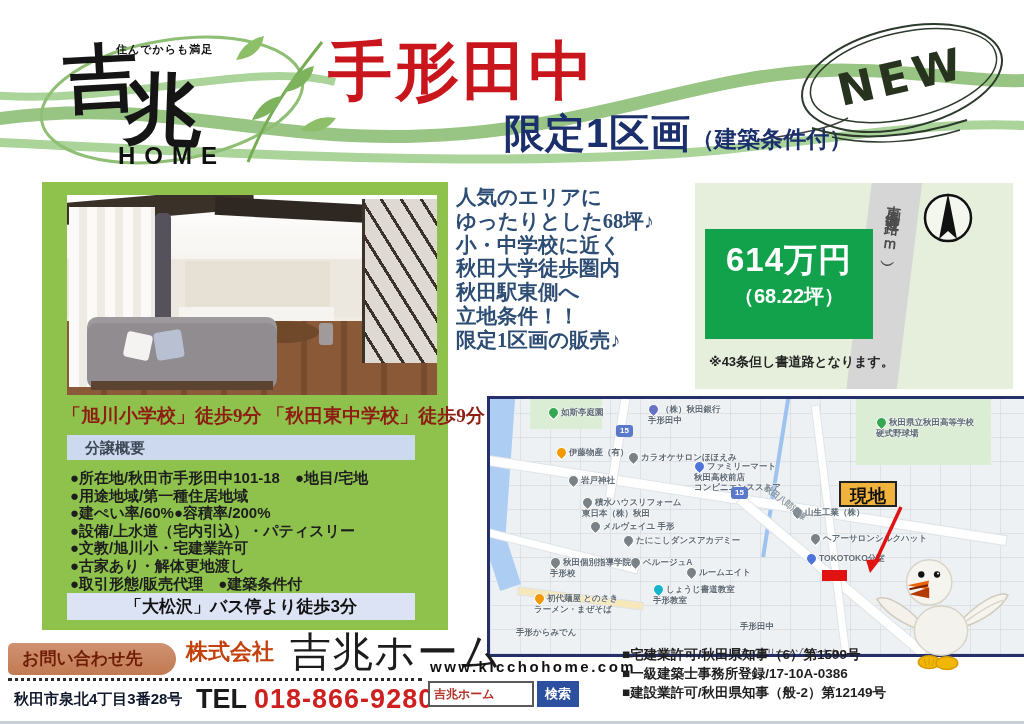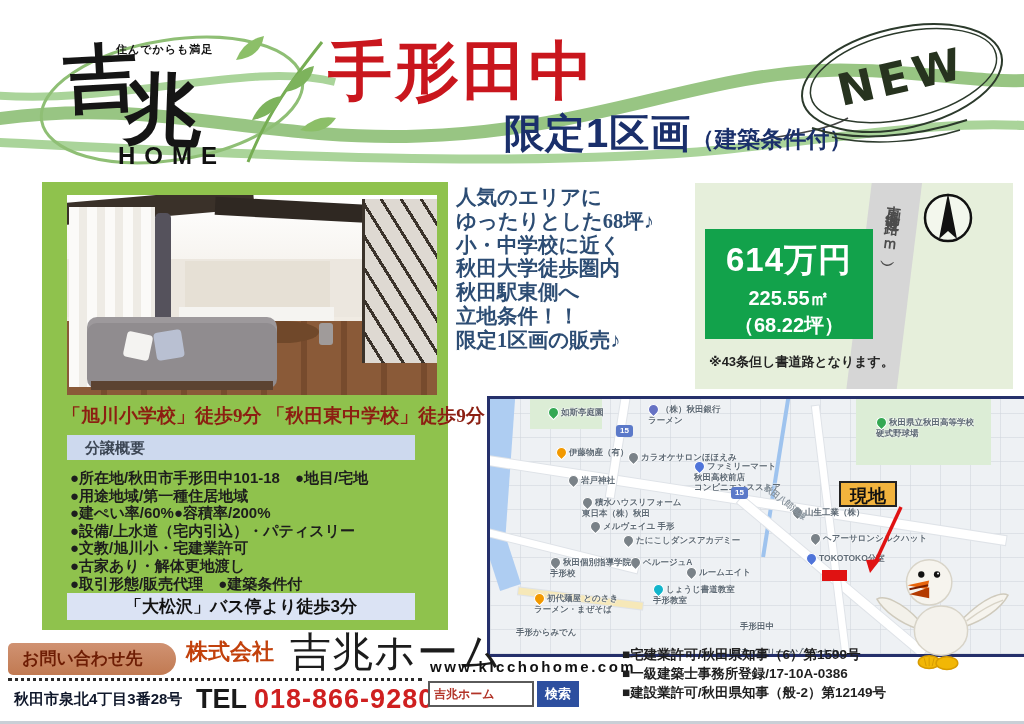--- a/index.html
+++ b/index.html
@@ -195,21 +195,20 @@
       <div class="lead-line">立地条件！！</div>
       <div class="lead-line">限定1区画の販売♪</div>
     </div>
 
   <div class="abs price-panel">
     <div class="road-band">
       <div class="road-text">東側道路（4ｍ）</div>
     </div>
     <div class="price-box">
       <div class="price-amount">614万円</div>
-      <div class="price-sqm">225.55㎡</div>
       <div class="price-tsubo">（68.22坪）</div>
     </div>
     <div class="price-note">※43条但し書道路となります。</div>
     <svg class="compass" viewBox="0 0 54 54">
       <circle cx="27" cy="27" r="23" stroke="#111" stroke-width="2.5" fill="rgba(255,255,255,0.5)"></circle>
       <polygon points="27,2 18,48 27,40 36,48" fill="#111"></polygon>
     </svg>
   </div>
 
   <div class="abs map">
@@ -222,21 +221,21 @@
       <div class="road" style="left:-8px;top:56px;width:530px;height:9px;transform:rotate(8.8deg);transform-origin:left center;"></div>
       <div class="road" style="left:250px;top:96px;width:240px;height:9px;transform:rotate(40deg);transform-origin:left center;"></div>
       <div class="road" style="left:124px;top:-6px;width:8px;height:105px;transform:rotate(9deg);"></div>
       <div class="road" style="left:338px;top:6px;width:7px;height:265px;transform:rotate(-7deg);"></div>
       <div class="road" style="left:-10px;top:148px;width:160px;height:7px;transform:rotate(14deg);"></div>
       <div class="road yellow" style="left:28px;top:196px;width:125px;height:7px;transform:rotate(7deg);"></div>
       <div>
 
       <div class="map-label" style="left: 58px; top: 8px;"><span class="pin" style="background: rgb(52, 168, 83);"></span><span>如斯亭庭園</span></div>
           <div class="map-label" style="left: 158px; top: 5px;"><span class="pin" style="background: rgb(102, 114, 196);"></span><span>（株）秋田銀行
-ラーメン</span></div>
+手形田中</span></div>
           <div class="map-label" style="left: 66px; top: 48px;"><span class="pin" style="background: rgb(242, 153, 0);"></span><span>伊藤物産（有）</span></div>
           <div class="map-label" style="left: 138px; top: 53px;"><span class="pin" style="background: rgb(122, 130, 136);"></span><span>カラオケサロンほほえみ</span></div>
           <div class="map-label" style="left: 204px; top: 62px;"><span class="pin" style="background: rgb(79, 116, 217);"></span><span>ファミリーマート
 秋田高校前店
 コンビニエンスストア</span></div>
           <div class="map-label" style="left: 78px; top: 76px;"><span class="pin" style="background: rgb(122, 130, 136);"></span><span>岩戸神社</span></div>
           <div class="map-label" style="left: 92px; top: 98px;"><span class="pin" style="background: rgb(122, 130, 136);"></span><span>積水ハウスリフォーム
 東日本（株）秋田</span></div>
           <div class="map-label" style="left: 100px; top: 122px;"><span class="pin" style="background: rgb(122, 130, 136);"></span><span>メルヴェイユ 手形</span></div>
           <div class="map-label" style="left: 133px; top: 136px;"><span class="pin" style="background: rgb(122, 130, 136);"></span><span>たにこしダンスアカデミー</span></div>

